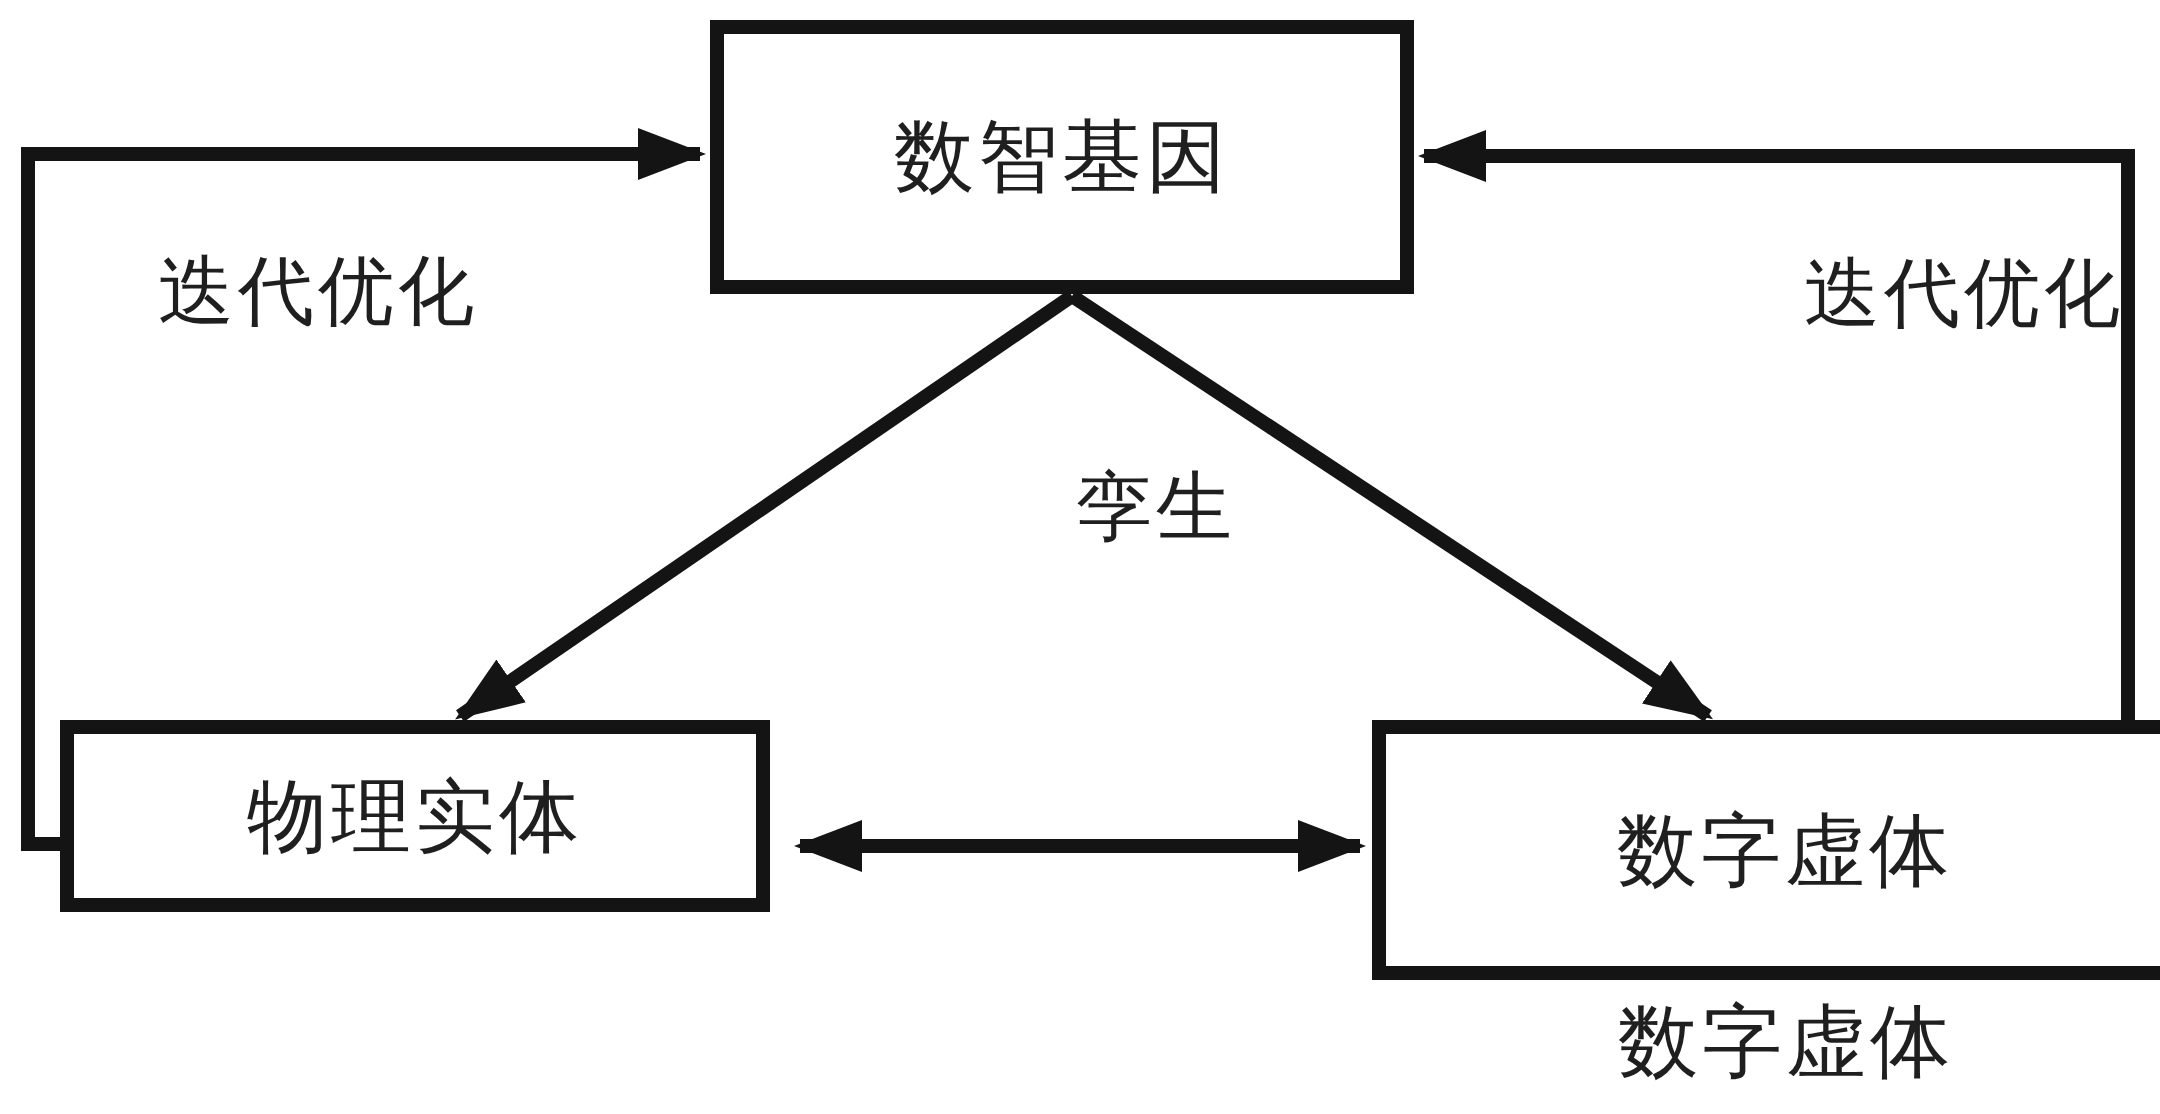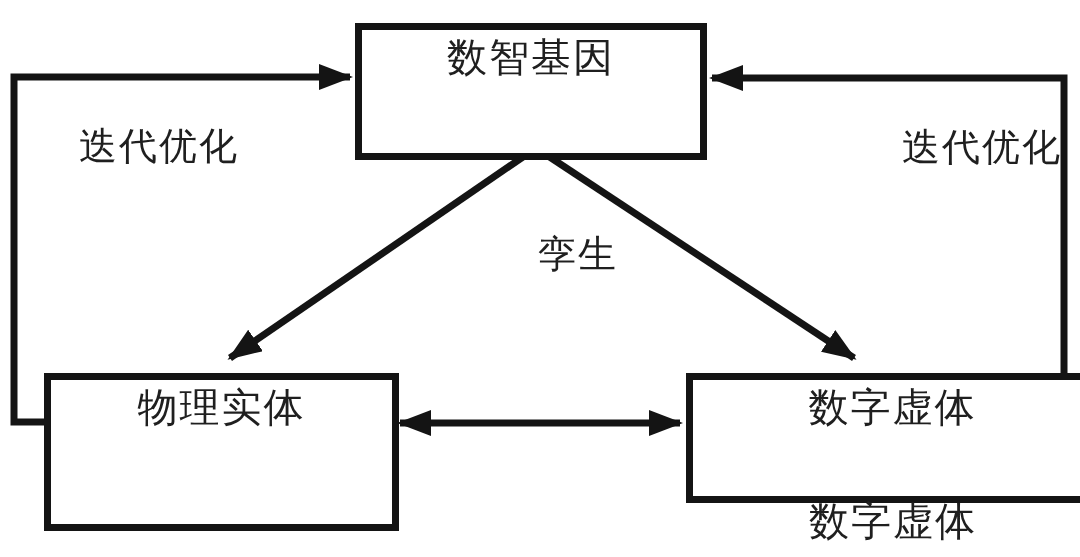--- a/index.html
+++ b/index.html
@@ -16,26 +16,26 @@
     font-family:"Liberation Serif","DejaVu Serif",serif;
     overflow:hidden;
   }
   .arrow-layer{position:absolute;left:0;top:0;width:1080px;height:557px;}
   .edge{stroke:var(--line);stroke-width:7;fill:none;stroke-linejoin:miter;stroke-linecap:butt;}
   .ah{fill:var(--line);}
   .node{
     position:absolute;
     border:7px solid var(--line);
     background:var(--bg);
-    display:flex;align-items:flex-start;justify-content:center;
+    display:flex;align-items:center;justify-content:center;
     font-size:40px;color:var(--text);
-    letter-spacing:2px;white-space:nowrap;margin-top:13px;
+    letter-spacing:2px;white-space:nowrap;
   }
   .node-top{left:355px;top:10px;width:352px;height:137px;}
-  .node-bl{left:44px;top:360px;width:355px;height:158px;}
+  .node-bl{left:30px;top:360px;width:355px;height:96px;}
   .node-br{left:686px;top:360px;width:413px;height:130px;}
   .flabel{
     position:absolute;
     transform:translate(-50%,-50%);
     font-size:38px;color:var(--text);
     letter-spacing:2px;white-space:nowrap;margin-left:44px;
   }
   .lbl-iter-left{left:115px;top:146px;}
   .lbl-iter-right{left:938px;top:147px;}
   .lbl-twin{left:534px;top:254px;}

